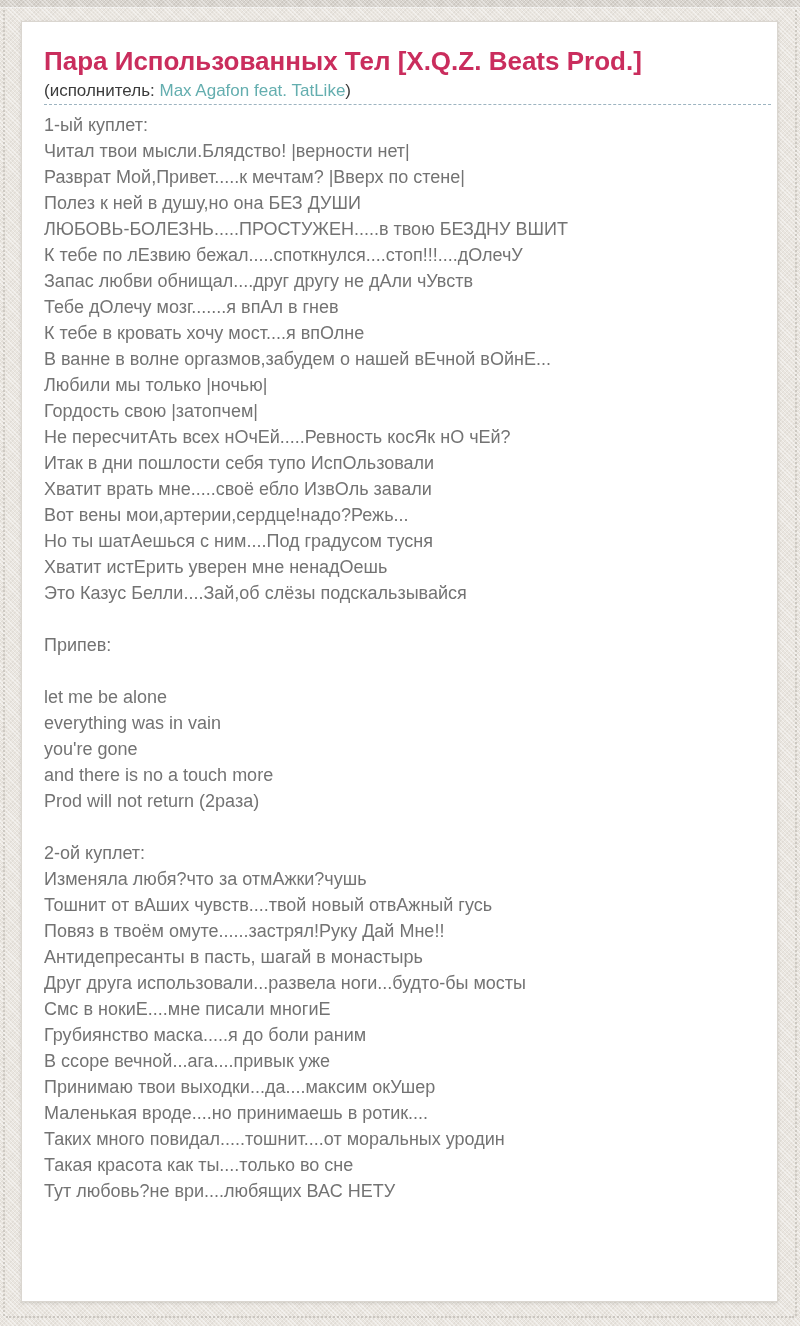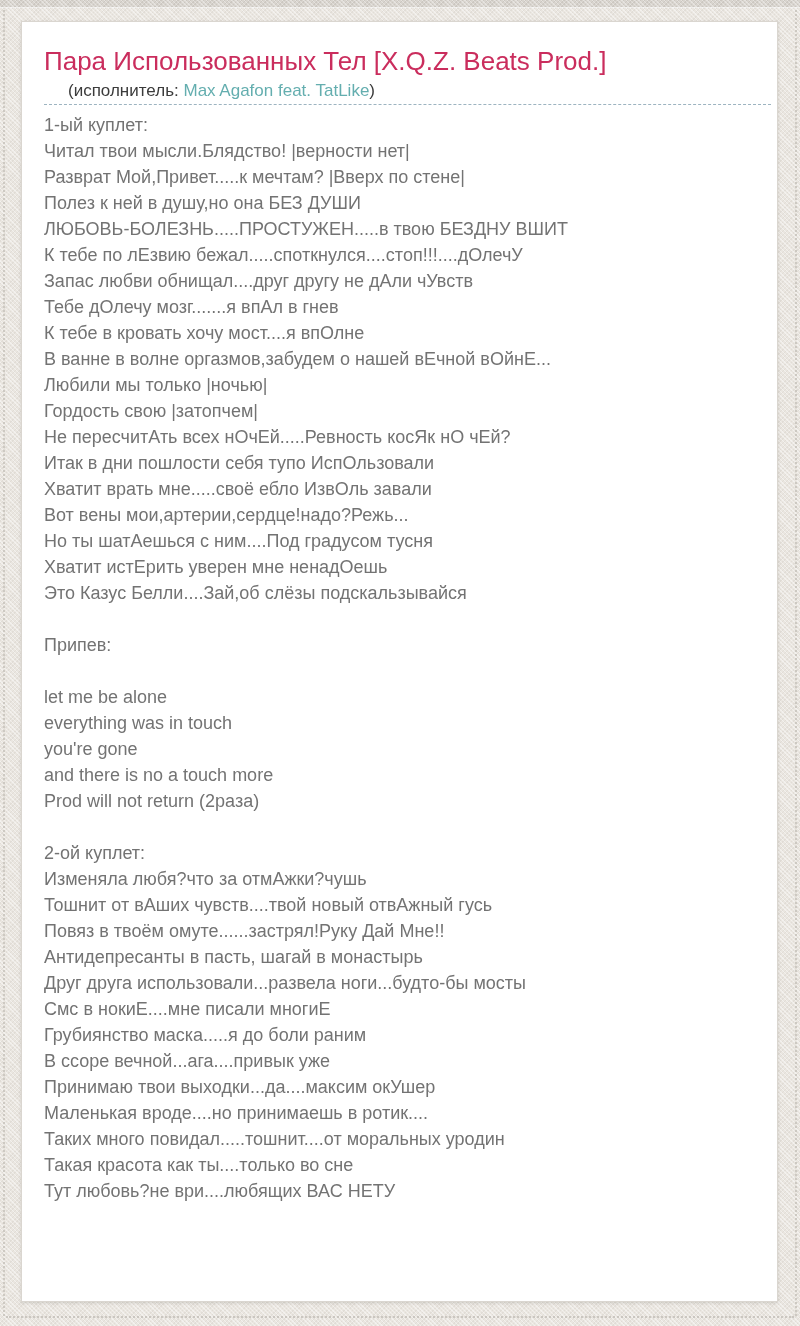--- a/index.html
+++ b/index.html
@@ -54,30 +54,29 @@
     box-sizing: border-box;
     background: #ffffff;
     border: 1px solid #dad6d0;
     box-shadow: 0 1px 3px rgba(120,115,108,0.25);
     padding: 24px 21px 0 22px;
   }
   .page-title {
     margin: 0;
     font-size: 26px;
     line-height: 31px;
-    font-weight: normal;
+    font-weight: bold;
     color: #ca2d5d;
   }
   .artist-line {
     margin-top: 3px;
     font-size: 17px;
     line-height: 21px;
     color: #3b3b3b;
     white-space: pre;
-    margin-left: 24px;
   }
   .artist-link {
     color: #64aeaf;
     text-decoration: none;
     cursor: pointer;
   }
   .separator {
     height: 0;
     border-bottom: 1px dashed #9db4c0;
     margin: 3px -15px 0 0;
@@ -124,21 +123,21 @@
       <div class="lyric-line">Итак в дни пошлости себя тупо ИспОльзовали</div>
       <div class="lyric-line">Хватит врать мне.....своё ебло ИзвОль завали</div>
       <div class="lyric-line">Вот вены мои,артерии,сердце!надо?Режь...</div>
       <div class="lyric-line">Но ты шатАешься с ним....Под градусом тусня</div>
       <div class="lyric-line">Хватит истЕрить уверен мне ненадОешь</div>
       <div class="lyric-line">Это Казус Белли....Зай,об слёзы подскальзывайся</div>
       <div class="lyric-line">&nbsp;</div>
       <div class="lyric-line">Припев:</div>
       <div class="lyric-line">&nbsp;</div>
       <div class="lyric-line">let me be alone</div>
-      <div class="lyric-line">everything was in touch</div>
+      <div class="lyric-line">everything was in vain</div>
       <div class="lyric-line">you're gone</div>
       <div class="lyric-line">and there is no a touch more</div>
       <div class="lyric-line">Prod will not return (2раза)</div>
       <div class="lyric-line">&nbsp;</div>
       <div class="lyric-line">2-ой куплет:</div>
       <div class="lyric-line">Изменяла любя?что за отмАжки?чушь</div>
       <div class="lyric-line">Тошнит от вАших чувств....твой новый отвАжный гусь</div>
       <div class="lyric-line">Повяз в твоём омуте......застрял!Руку Дай Мне!!</div>
       <div class="lyric-line">Антидепресанты в пасть, шагай в монастырь</div>
       <div class="lyric-line">Друг друга использовали...развела ноги...будто-бы мосты</div>

